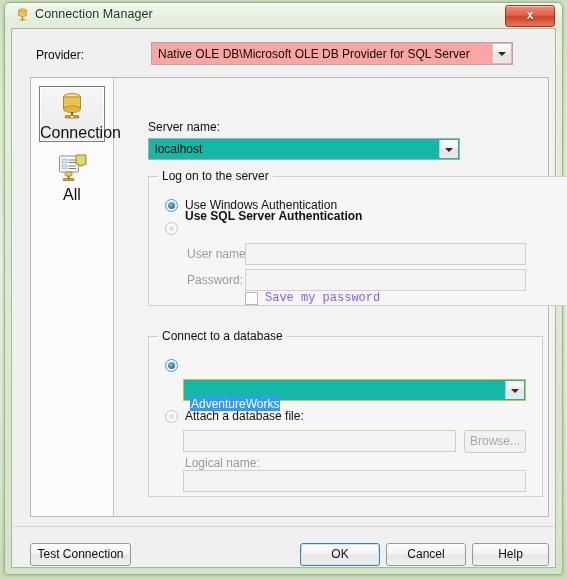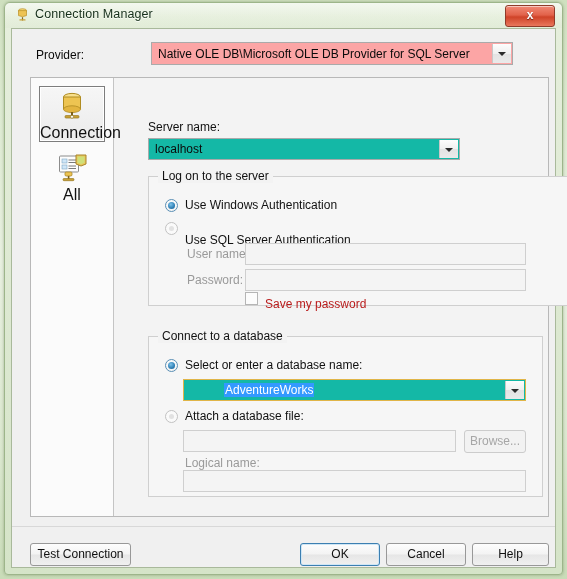--- a/index.html
+++ b/index.html
@@ -231,44 +231,43 @@
             </div>
         </div>
 
         <div class="group" style="left:34px;top:98px;width:435px;height:130px;">
           <div class="gtitle">Log on to the server</div>
 
           <div class="radio on" style="left:16px;top:22px;"></div>
           <div class="lbl" style="left:36px;top:21px;">Use Windows Authentication</div>
 
           <div class="radio off" style="left:16px;top:45px;"></div>
-          <div class="lbl" style="left:36px;top:56px;">Use SQL Server Authentication</div>
+          <div class="lbl" style="left:36px;top:32px;font-weight:bold;">Use SQL Server Authentication</div>
 
           <div class="lbl dim" style="left:38px;top:70px;">User name:</div>
           <div class="txtbox dis" style="left:96px;top:66px;width:281px;">
             <div class="txt"></div>
           </div>
 
           <div class="lbl dim" style="left:38px;top:96px;">Password:</div>
           <div class="txtbox dis" style="left:96px;top:92px;width:281px;">
             <div class="txt"></div>
           </div>
 
           <div class="check" style="left:96px;top:115px;"></div>
-          <div class="lbl dim" style="left:116px;top:120px;color:#b91c1c;">Save my password</div>
+          <div class="lbl dim" style="left:116px;top:114px;color:#8b5cf6;font-family:Liberation Mono, monospace;">Save my password</div>
         </div>
 
         <div class="group" style="left:34px;top:258px;width:395px;height:161px;">
           <div class="gtitle">Connect to a database</div>
 
           <div class="radio on" style="left:16px;top:22px;"></div>
-          <div class="lbl" style="left:36px;top:21px;">Select or enter a database name:</div>
 
           <div class="combo" style="left:34px;top:42px;width:343px;border-color:#e0b548;">
-            <div class="txt" style="top:3px;margin-left:34px;"><span class="sel-text">AdventureWorks</span></div>
+            <div class="txt" style="top:17px;"><span class="sel-text">AdventureWorks</span></div>
             <div class="cb-arrow">
                 <i></i>
               </div>
           </div>
 
           <div class="radio off" style="left:16px;top:73px;"></div>
           <div class="lbl" style="left:36px;top:72px;">Attach a database file:</div>
 
           <div class="txtbox dis" style="left:34px;top:93px;width:273px;">
             <div class="txt"></div>

